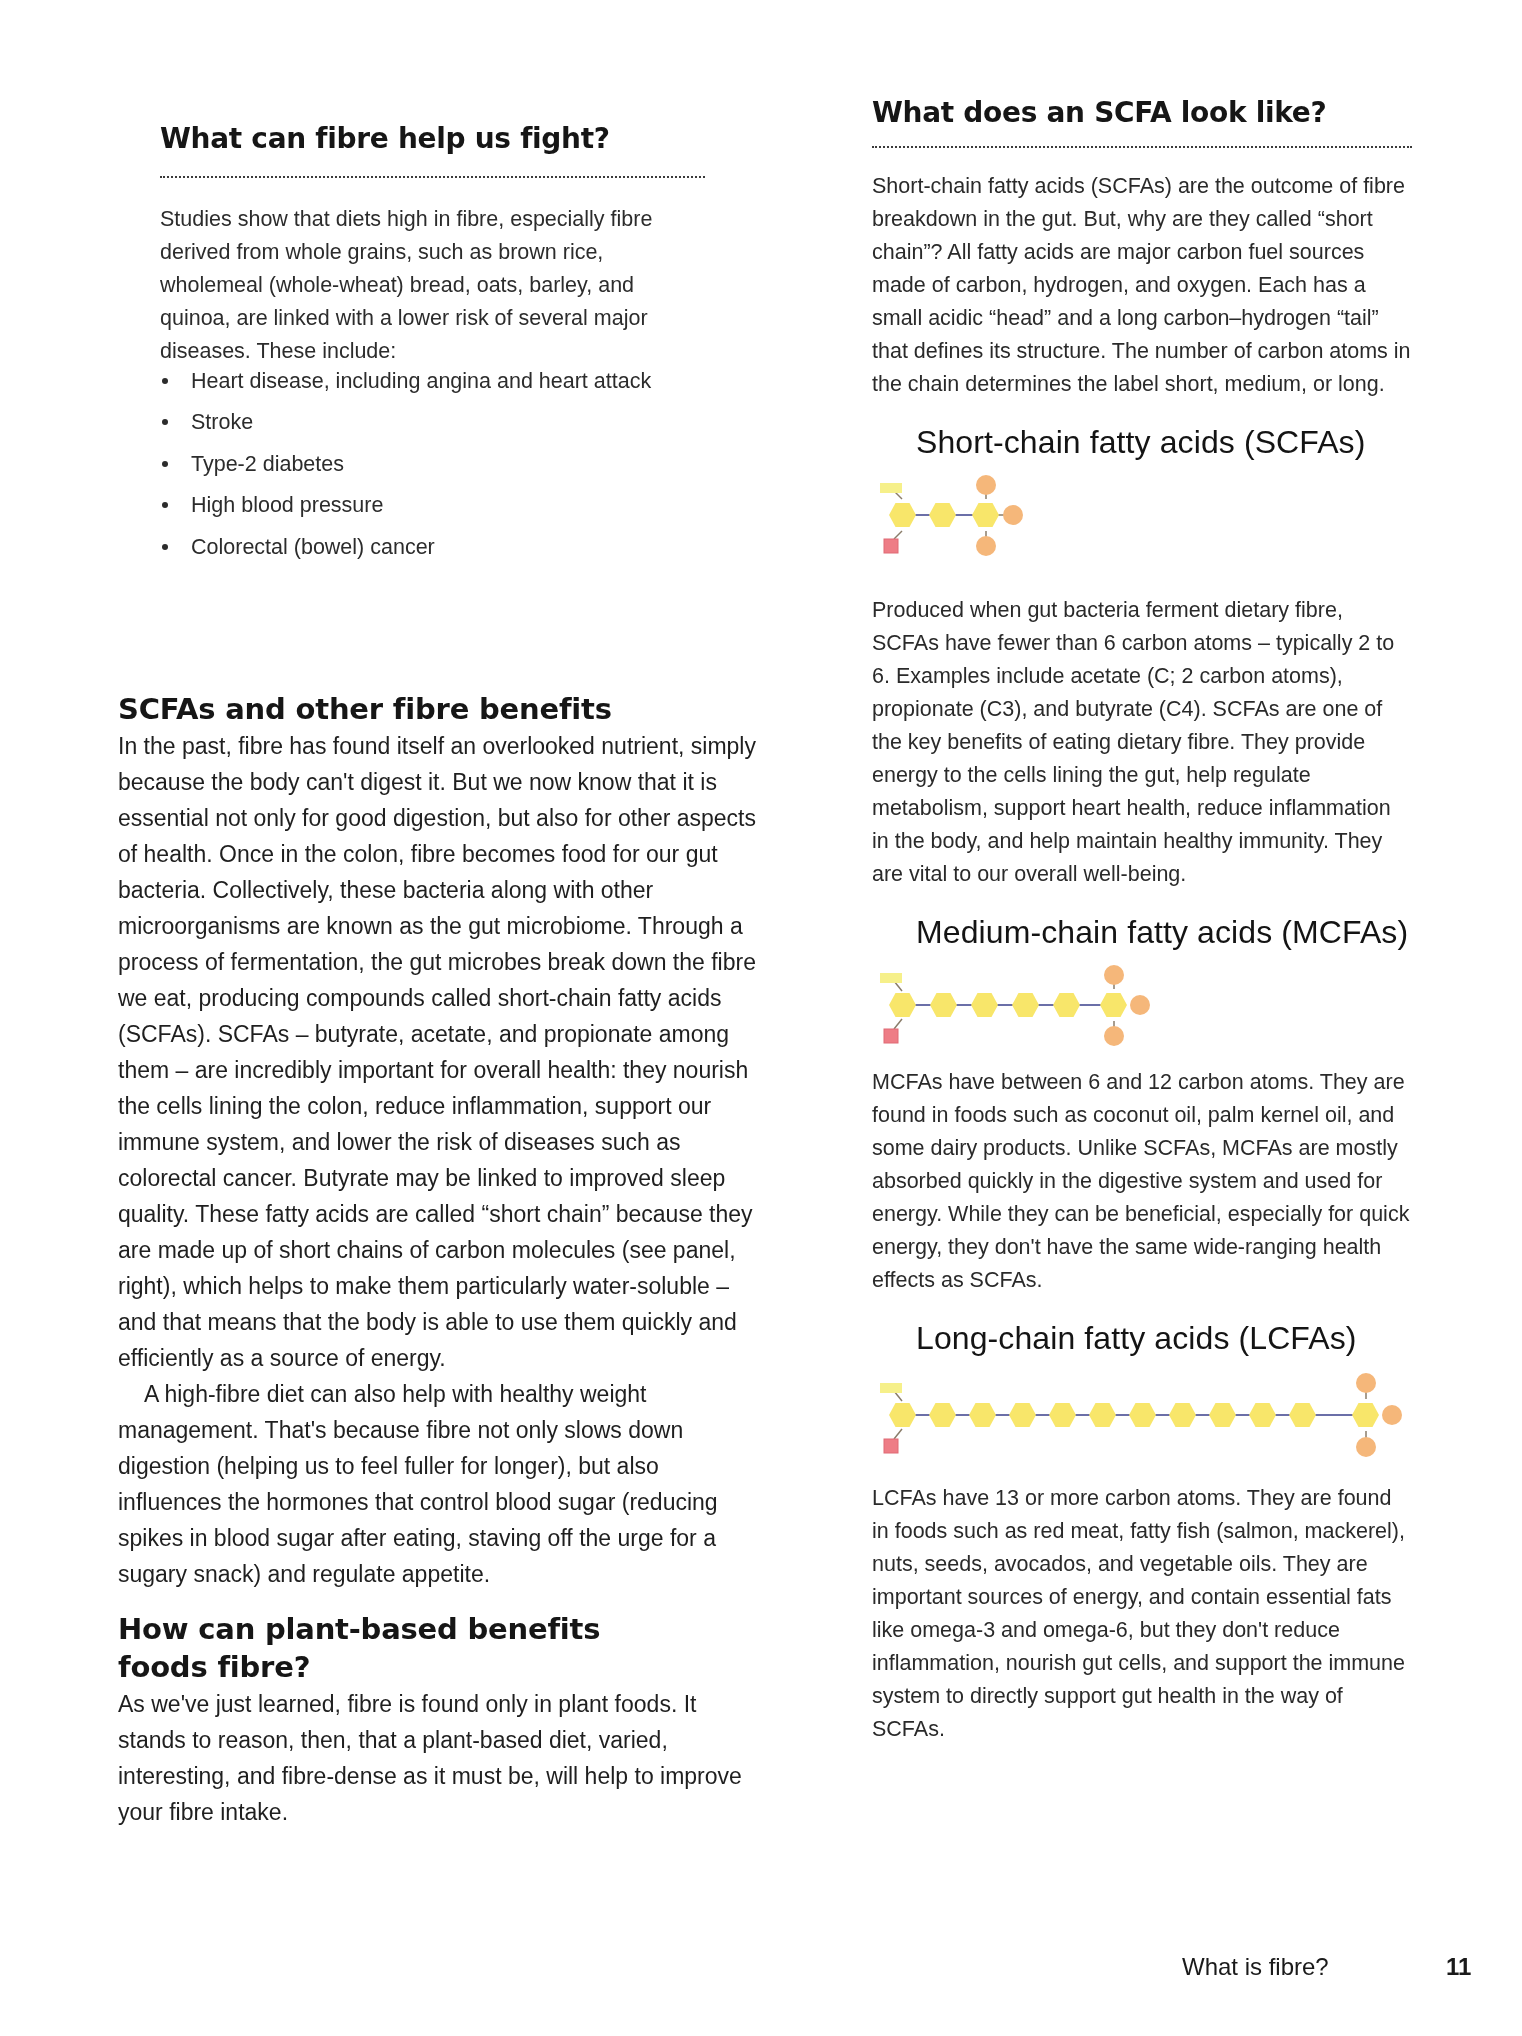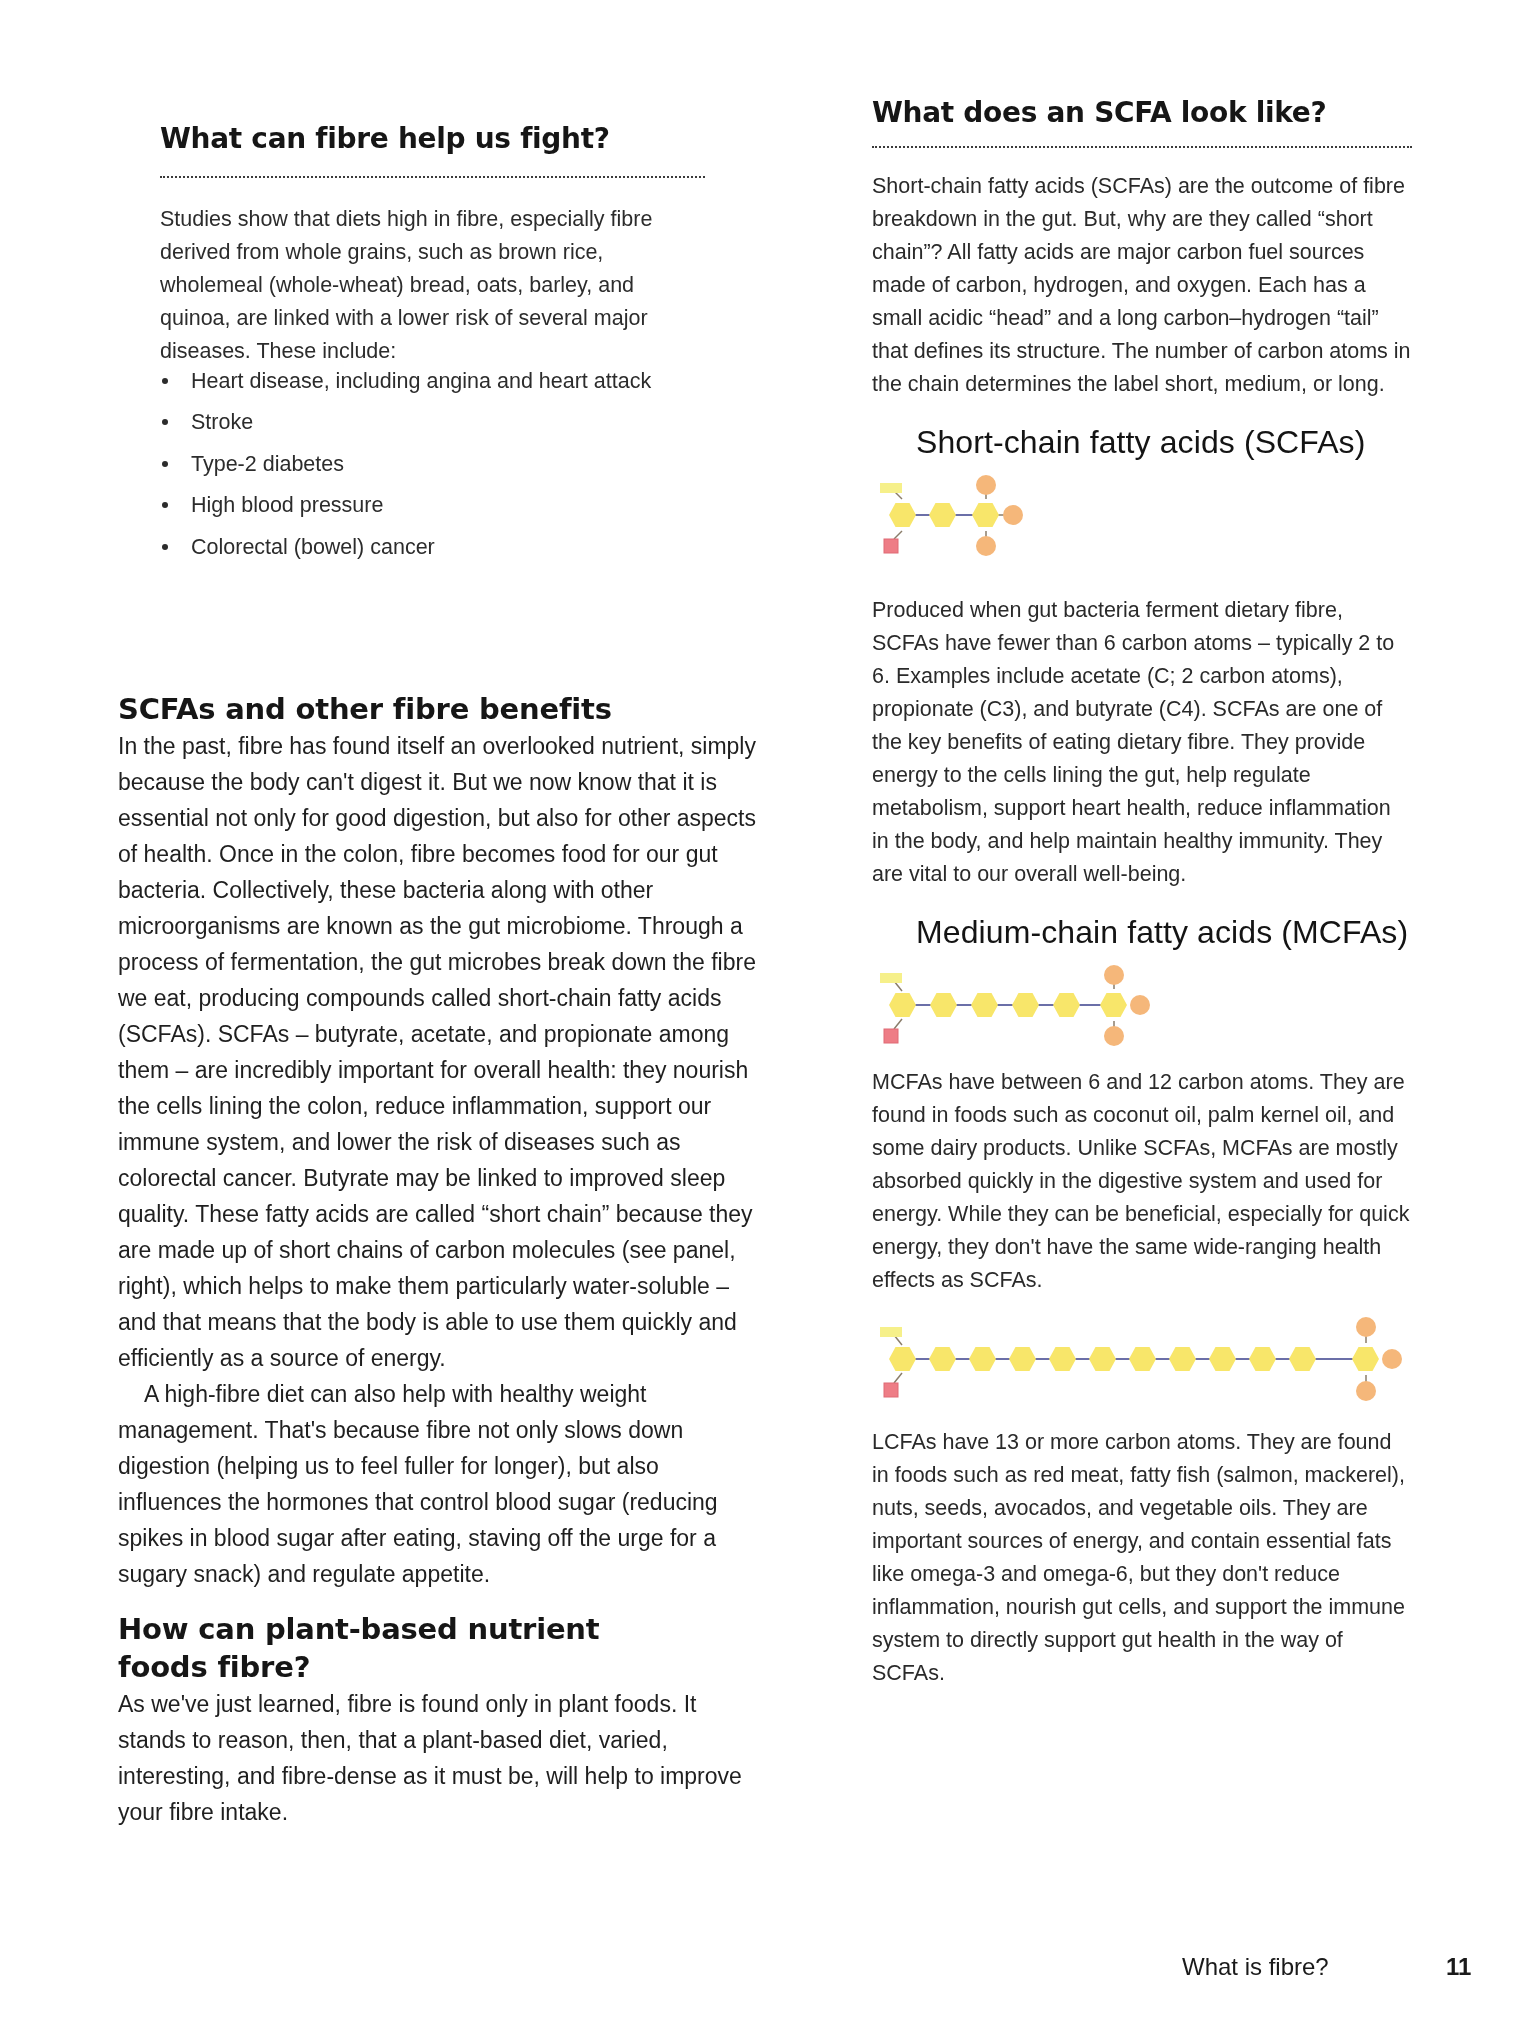--- a/index.html
+++ b/index.html
@@ -48,21 +48,21 @@
     <li>High blood pressure</li>
     <li>Colorectal (bowel) cancer</li>
   </ul>
 </section>
 
 <section id="left-main" class="abs">
   <h2 class="h-main">SCFAs and other fibre benefits</h2>
   <p class="p-main">In the past, fibre has found itself an overlooked nutrient, simply because the body can't digest it. But we now know that it is essential not only for good digestion, but also for other aspects of health. Once in the colon, fibre becomes food for our gut bacteria. Collectively, these bacteria along with other microorganisms are known as the gut microbiome. Through a process of fermentation, the gut microbes break down the fibre we eat, producing compounds called short-chain fatty acids (SCFAs). SCFAs – butyrate, acetate, and propionate among them – are incredibly important for overall health: they nourish the cells lining the colon, reduce inflammation, support our immune system, and lower the risk of diseases such as colorectal cancer. Butyrate may be linked to improved sleep quality. These fatty acids are called “short chain” because they are made up of short chains of carbon molecules (see panel, right), which helps to make them particularly water-soluble – and that means that the body is able to use them quickly and efficiently as a source of energy.</p>
   <p class="p-main indent">A high-fibre diet can also help with healthy weight management. That's because fibre not only slows down digestion (helping us to feel fuller for longer), but also influences the hormones that control blood sugar (reducing spikes in blood sugar after eating, staving off the urge for a sugary snack) and regulate appetite.</p>
   <h2 id="plant-h" class="h-main">
-    <span>How can plant-based nutrient</span><br>
+    <span>How can plant-based benefits</span><br>
     <span>foods fibre?</span>
   </h2>
   <p class="p-main">As we've just learned, fibre is found only in plant foods. It stands to reason, then, that a plant-based diet, varied, interesting, and fibre-dense as it must be, will help to improve your fibre intake.</p>
 </section>
 
 <aside id="right-col" class="abs">
   <h2 class="h-box">What does an SCFA look like?</h2>
   <div class="dots" style="margin-top:16px;"></div>
   <p class="p-right" style="margin-top:22px;">Short-chain fatty acids (SCFAs) are the outcome of fibre breakdown in the gut. But, why are they called “short chain”? All fatty acids are major carbon fuel sources made of carbon, hydrogen, and oxygen. Each has a small acidic “head” and a long carbon–hydrogen “tail” that defines its structure. The number of carbon atoms in the chain determines the label short, medium, or long.</p>
 
@@ -106,20 +106,21 @@
     <polygon points="99,46 105.5,34 119.5,34 126,46 119.5,58 105.5,58" fill="#f8e66a"></polygon>
     <polygon points="140,46 146.5,34 160.5,34 167,46 160.5,58 146.5,58" fill="#f8e66a"></polygon>
     <polygon points="181,46 187.5,34 201.5,34 208,46 201.5,58 187.5,58" fill="#f8e66a"></polygon>
     <polygon points="228,46 234.5,34 248.5,34 255,46 248.5,58 234.5,58" fill="#f8e66a"></polygon>
     <circle cx="242" cy="16" r="10" fill="#f5b77a"></circle>
     <circle cx="242" cy="77" r="10" fill="#f5b77a"></circle>
     <circle cx="268" cy="46" r="10" fill="#f5b77a"></circle>
   </svg>
   <p class="p-right" style="margin-top:12px;">MCFAs have between 6 and 12 carbon atoms. They are found in foods such as coconut oil, palm kernel oil, and some dairy products. Unlike SCFAs, MCFAs are mostly absorbed quickly in the digestive system and used for energy. While they can be beneficial, especially for quick energy, they don't have the same wide-ranging health effects as SCFAs.</p>
 
+  <h3 class="sub-h" style="margin-top:26px;">Long-chain fatty acids (LCFAs)</h3>
   <svg class="mol" width="540" height="95" viewBox="0 0 540 95" style="margin-top:12px;">
     <g stroke="#6b6fa8" stroke-width="2">
       <line x1="40" y1="50" x2="495" y2="50"></line>
     </g>
     <g stroke="#8a7d6a" stroke-width="1.5">
       <line x1="30" y1="36" x2="22" y2="26"></line>
       <line x1="30" y1="64" x2="22" y2="74"></line>
       <line x1="494" y1="34" x2="494" y2="24"></line>
       <line x1="494" y1="66" x2="494" y2="76"></line>
     </g>

